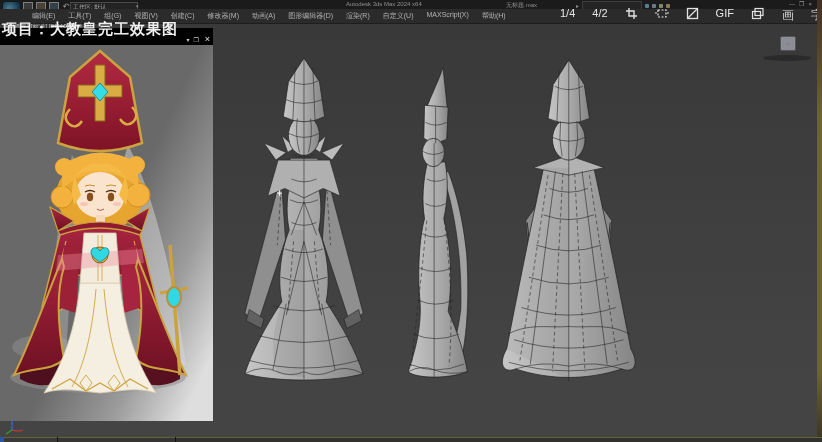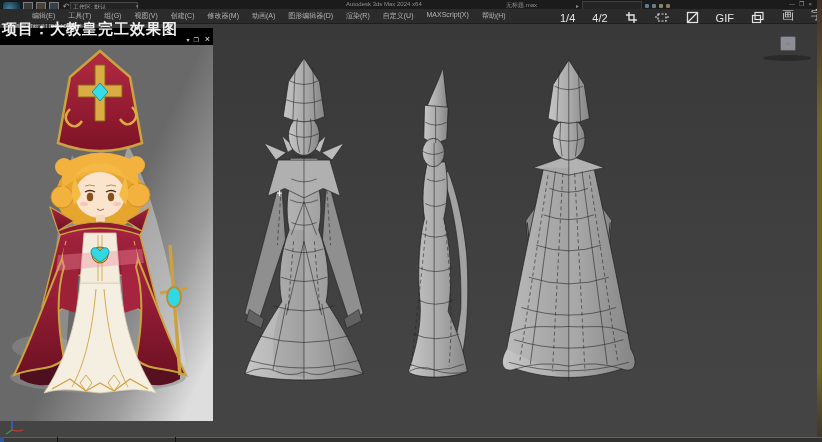--- a/index.html
+++ b/index.html
@@ -30,21 +30,21 @@
   .dot{width:4px;height:4px;background:#6e7b86;border-radius:1px;}
   .dot.b{background:#5b7d93;} .dot.c{background:#7f8a6a;} .dot.d{background:#8a7a5e;}
   
   .menubar{left:0;top:9px;width:822px;height:14px;background:#2b2b2b;
            border-bottom:1px solid #1e1e1e;}
   .menus{left:32px;top:11px;display:flex;gap:13px;font-size:7px;color:#b4b4b4;
          white-space:nowrap;}
   .menus span{cursor:default;}
   
   .caprow{left:560px;top:7px;width:256px;height:17px;display:flex;
-          align-items:flex-end;gap:17px;color:#e6e6e6;}
+          align-items:flex-start;gap:17px;color:#e6e6e6;}
   .caplbl{font-size:11px;color:#e6e6e6;}
   .capzh{font-size:12px;color:#dcdcdc;}
   .capico svg{display:block;}
   
   .vplabel{left:3px;top:23px;font-size:6.5px;color:#c8c8c8;opacity:.9;
            white-space:nowrap;}
   
   .refwin{left:0;top:28px;width:213px;height:393px;background:#000;}
   .reftitlebar{left:0;top:0;width:192px;height:17px;background:#010101;overflow:hidden;}
   .reftitle{position:absolute;left:2px;top:-8px;font-size:15px;font-weight:bold;

